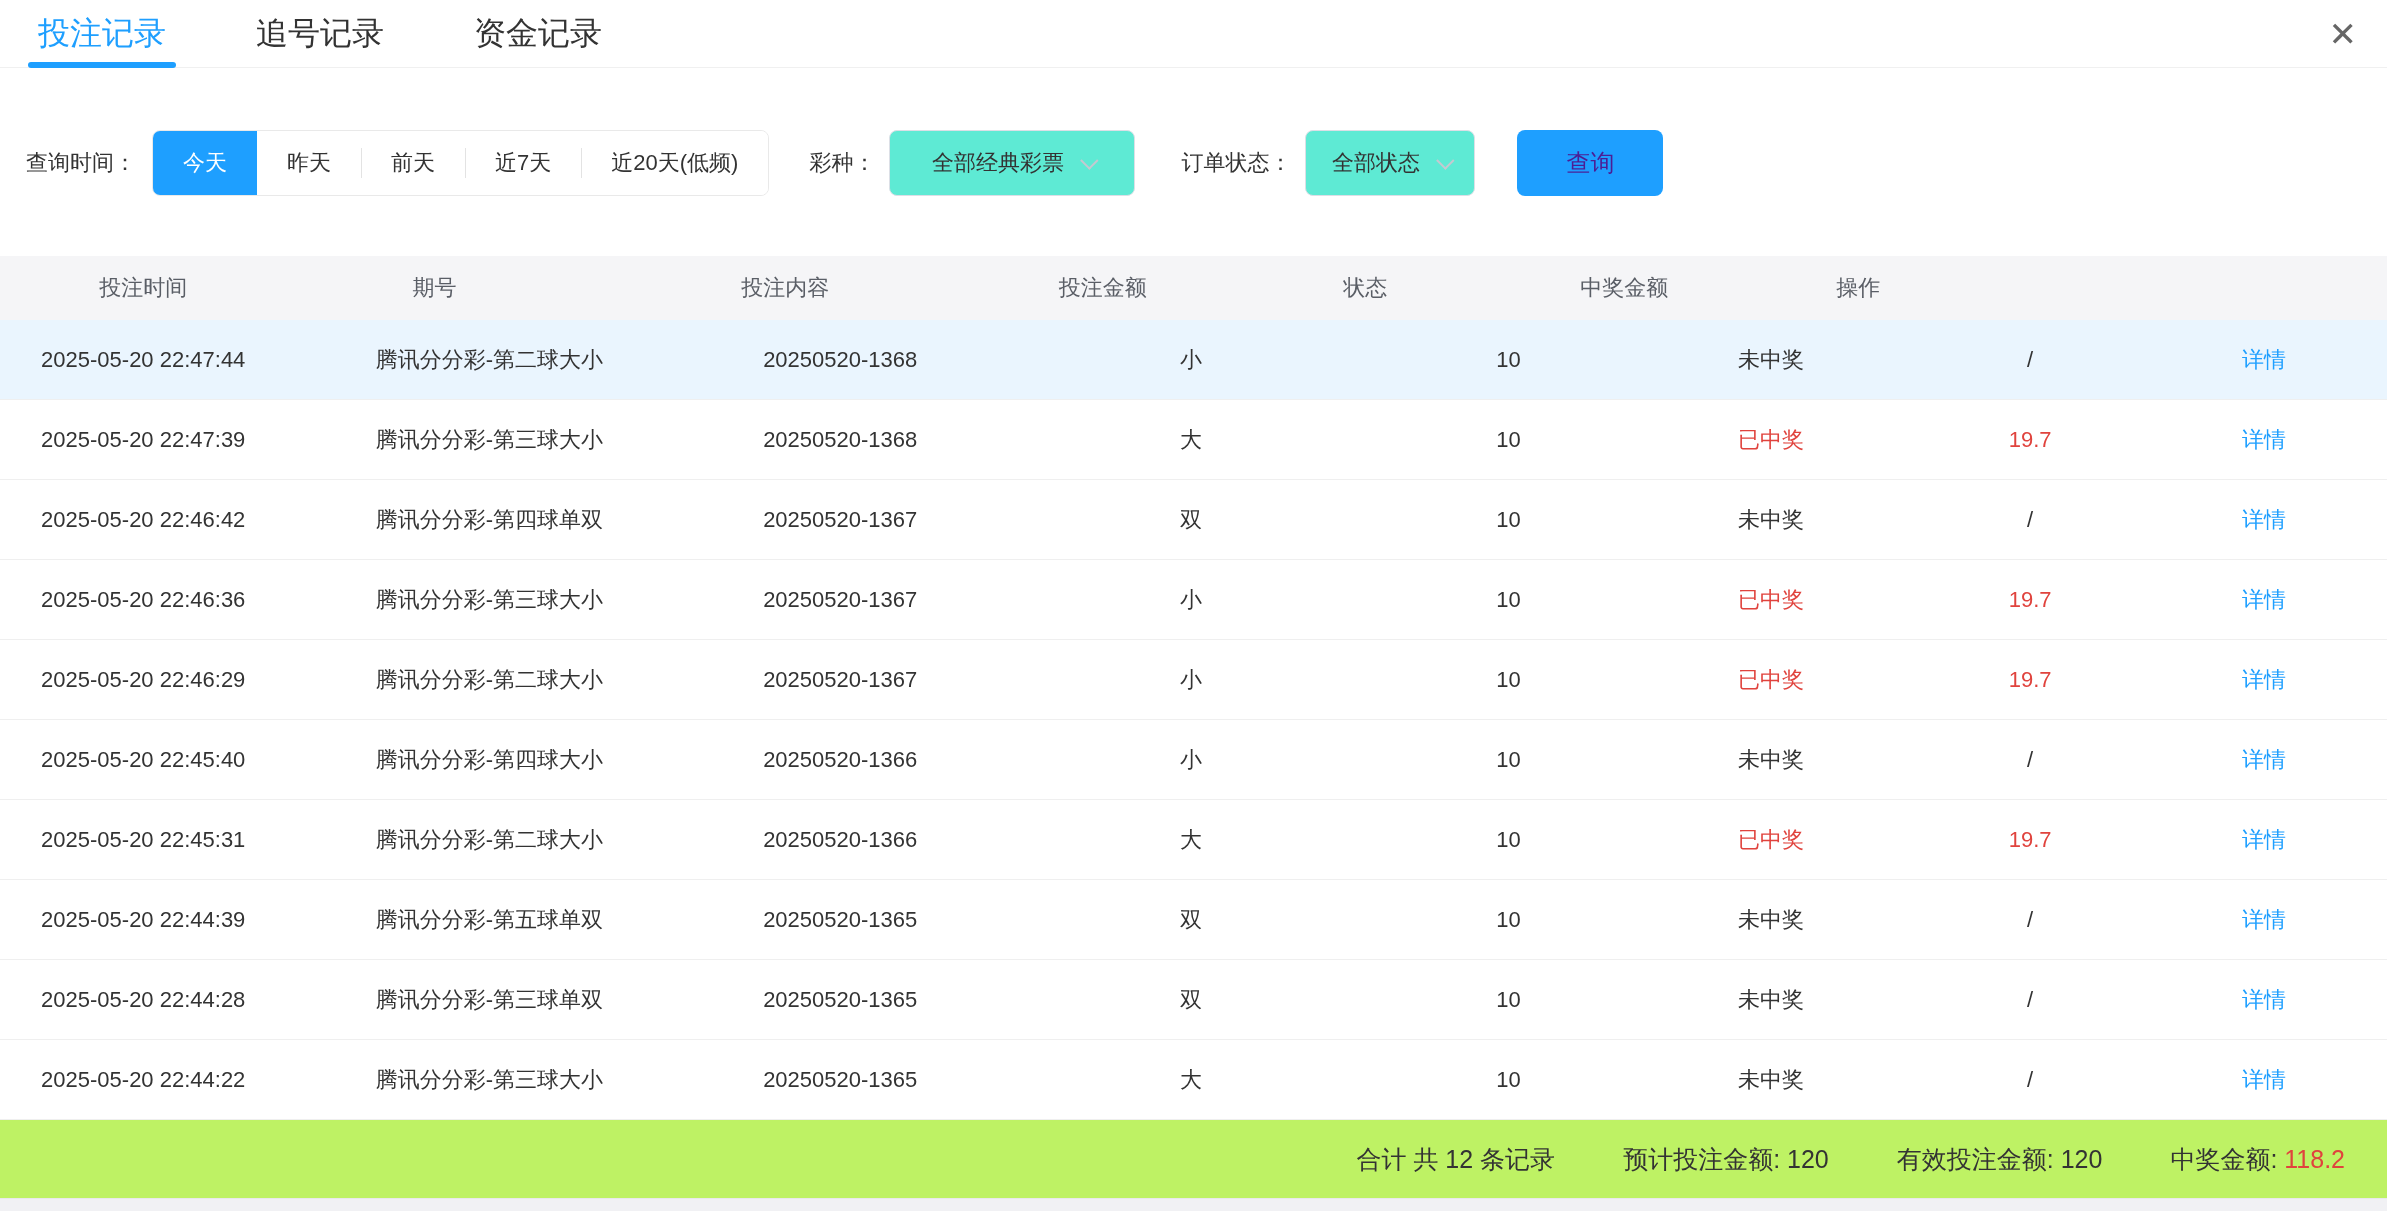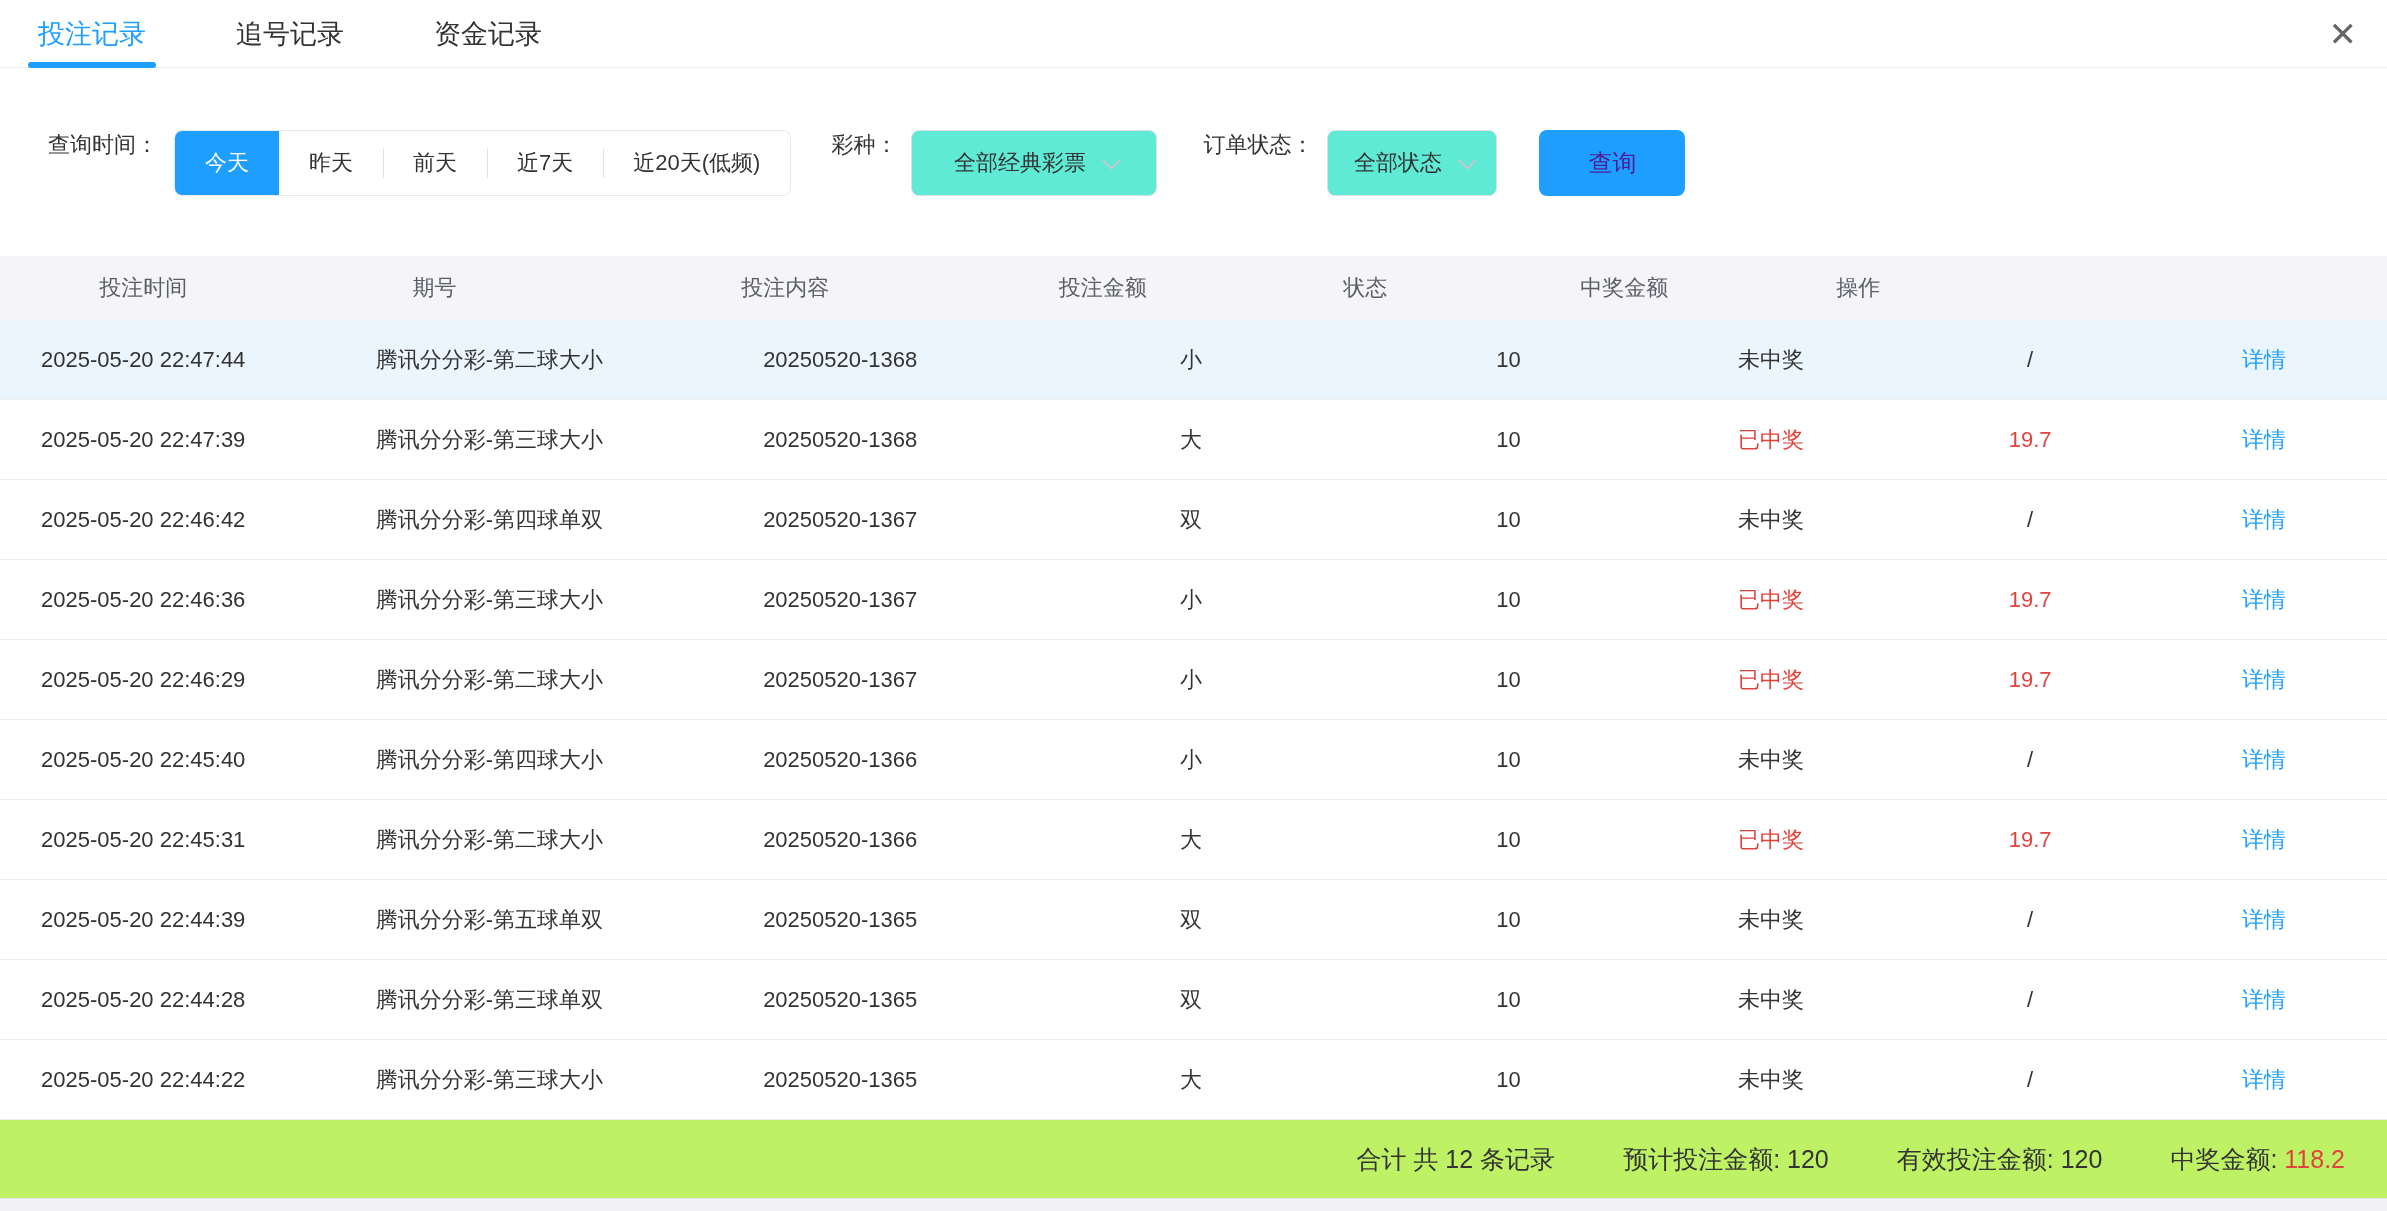--- a/index.html
+++ b/index.html
@@ -18,36 +18,36 @@
   .app{width:2387px;height:1211px;display:flex;flex-direction:column;background:#fff;}
 
   
   .tabbar{
     height:68px;flex:0 0 68px;display:flex;align-items:center;
     padding:0 30px 0 38px;border-bottom:1px solid #F0F0F0;position:relative;
   }
   .tabs{display:flex;gap:90px;height:100%;}
   .tab{
     position:relative;display:flex;align-items:center;
-    font-size:27px;color:var(--text);cursor:pointer;white-space:nowrap;
+    font-size:32px;color:var(--text);cursor:pointer;white-space:nowrap;
   }
   .tab.active{color:var(--accent);}
   .tab.active::after{
     content:"";position:absolute;left:-10px;right:-10px;bottom:-1px;height:6px;
     background:var(--accent);border-radius:6px;
   }
   .close-btn{
     margin-left:auto;font-size:34px;line-height:1;color:#666;cursor:pointer;
     font-family:"DejaVu Sans",sans-serif;
   }
 
   
   .filters{
-    margin:62px 0 0 48px;height:66px;flex:0 0 66px;
-    display:flex;align-items:flex-start;
+    margin:62px 0 0 26px;height:66px;flex:0 0 66px;
+    display:flex;align-items:center;
   }
   .f-label{font-size:22px;color:var(--text);white-space:nowrap;}
   .btn-group{
     display:flex;margin-left:16px;height:66px;
     border:1px solid #E9E9E9;border-radius:8px;background:#fff;overflow:hidden;
   }
   .time-btn{
     padding:9px 30px;display:flex;align-items:center;position:relative;
     font-size:22px;color:var(--text);cursor:pointer;white-space:nowrap;background:#fff;
   }

